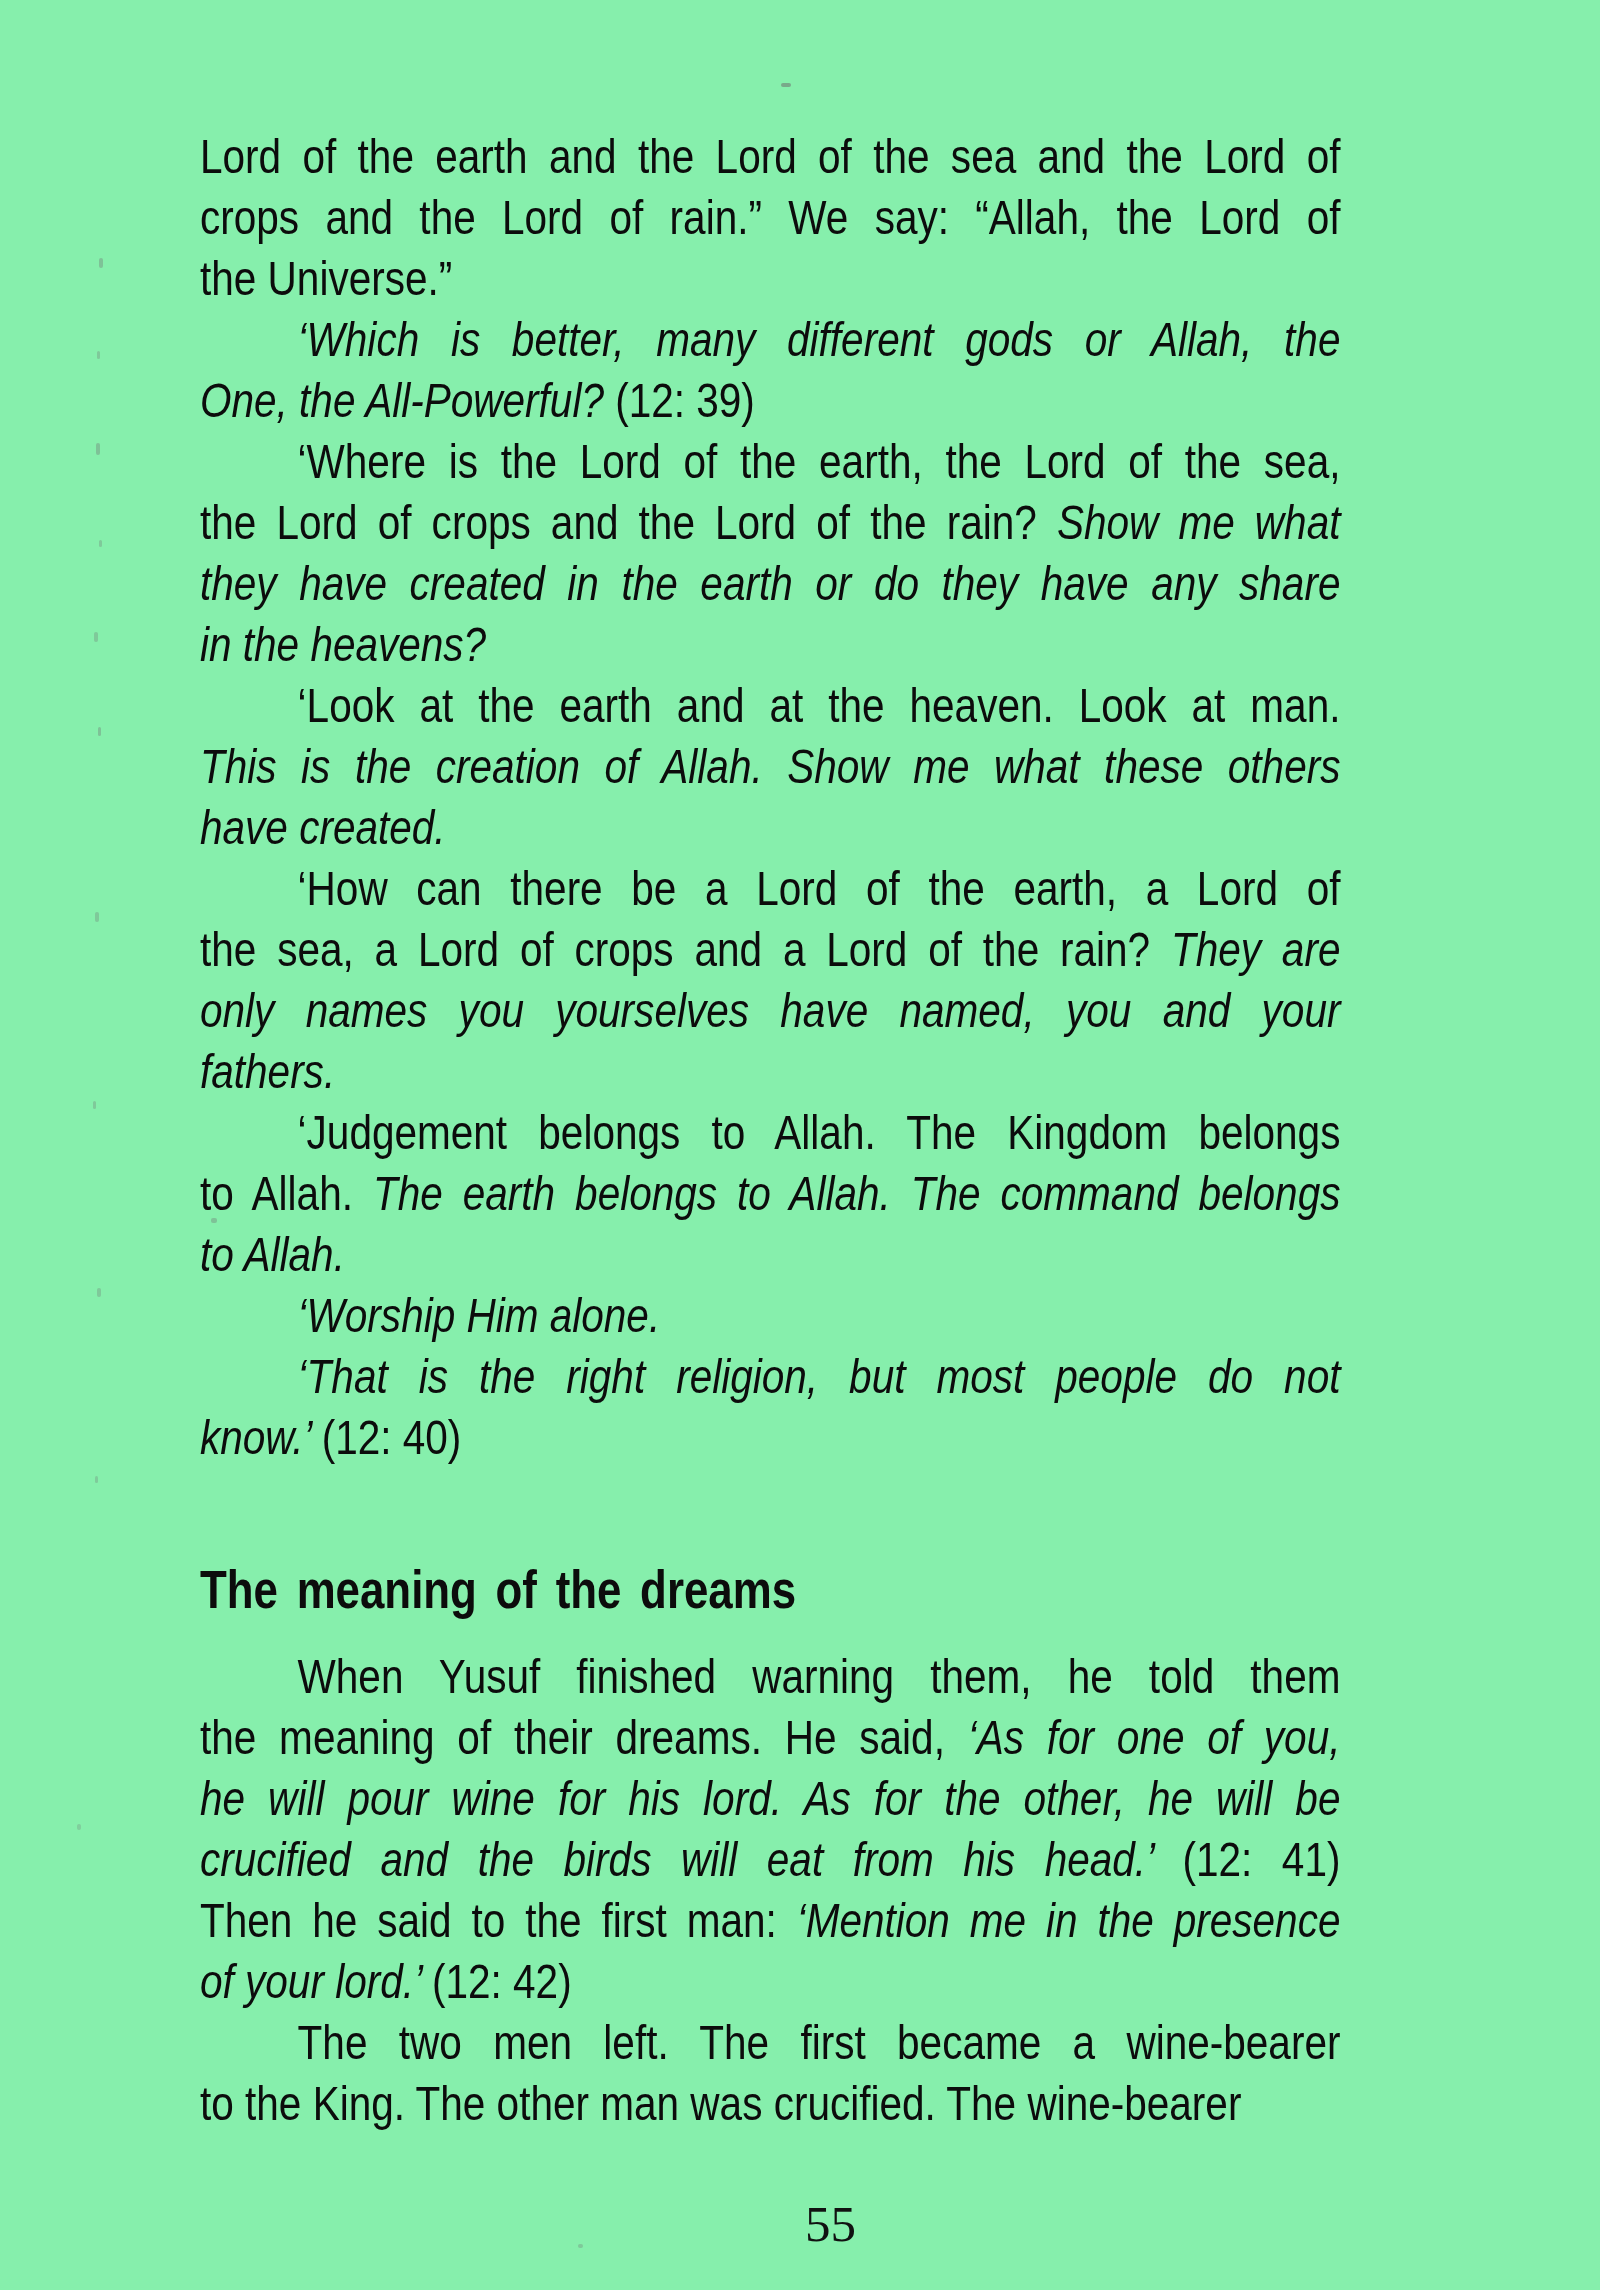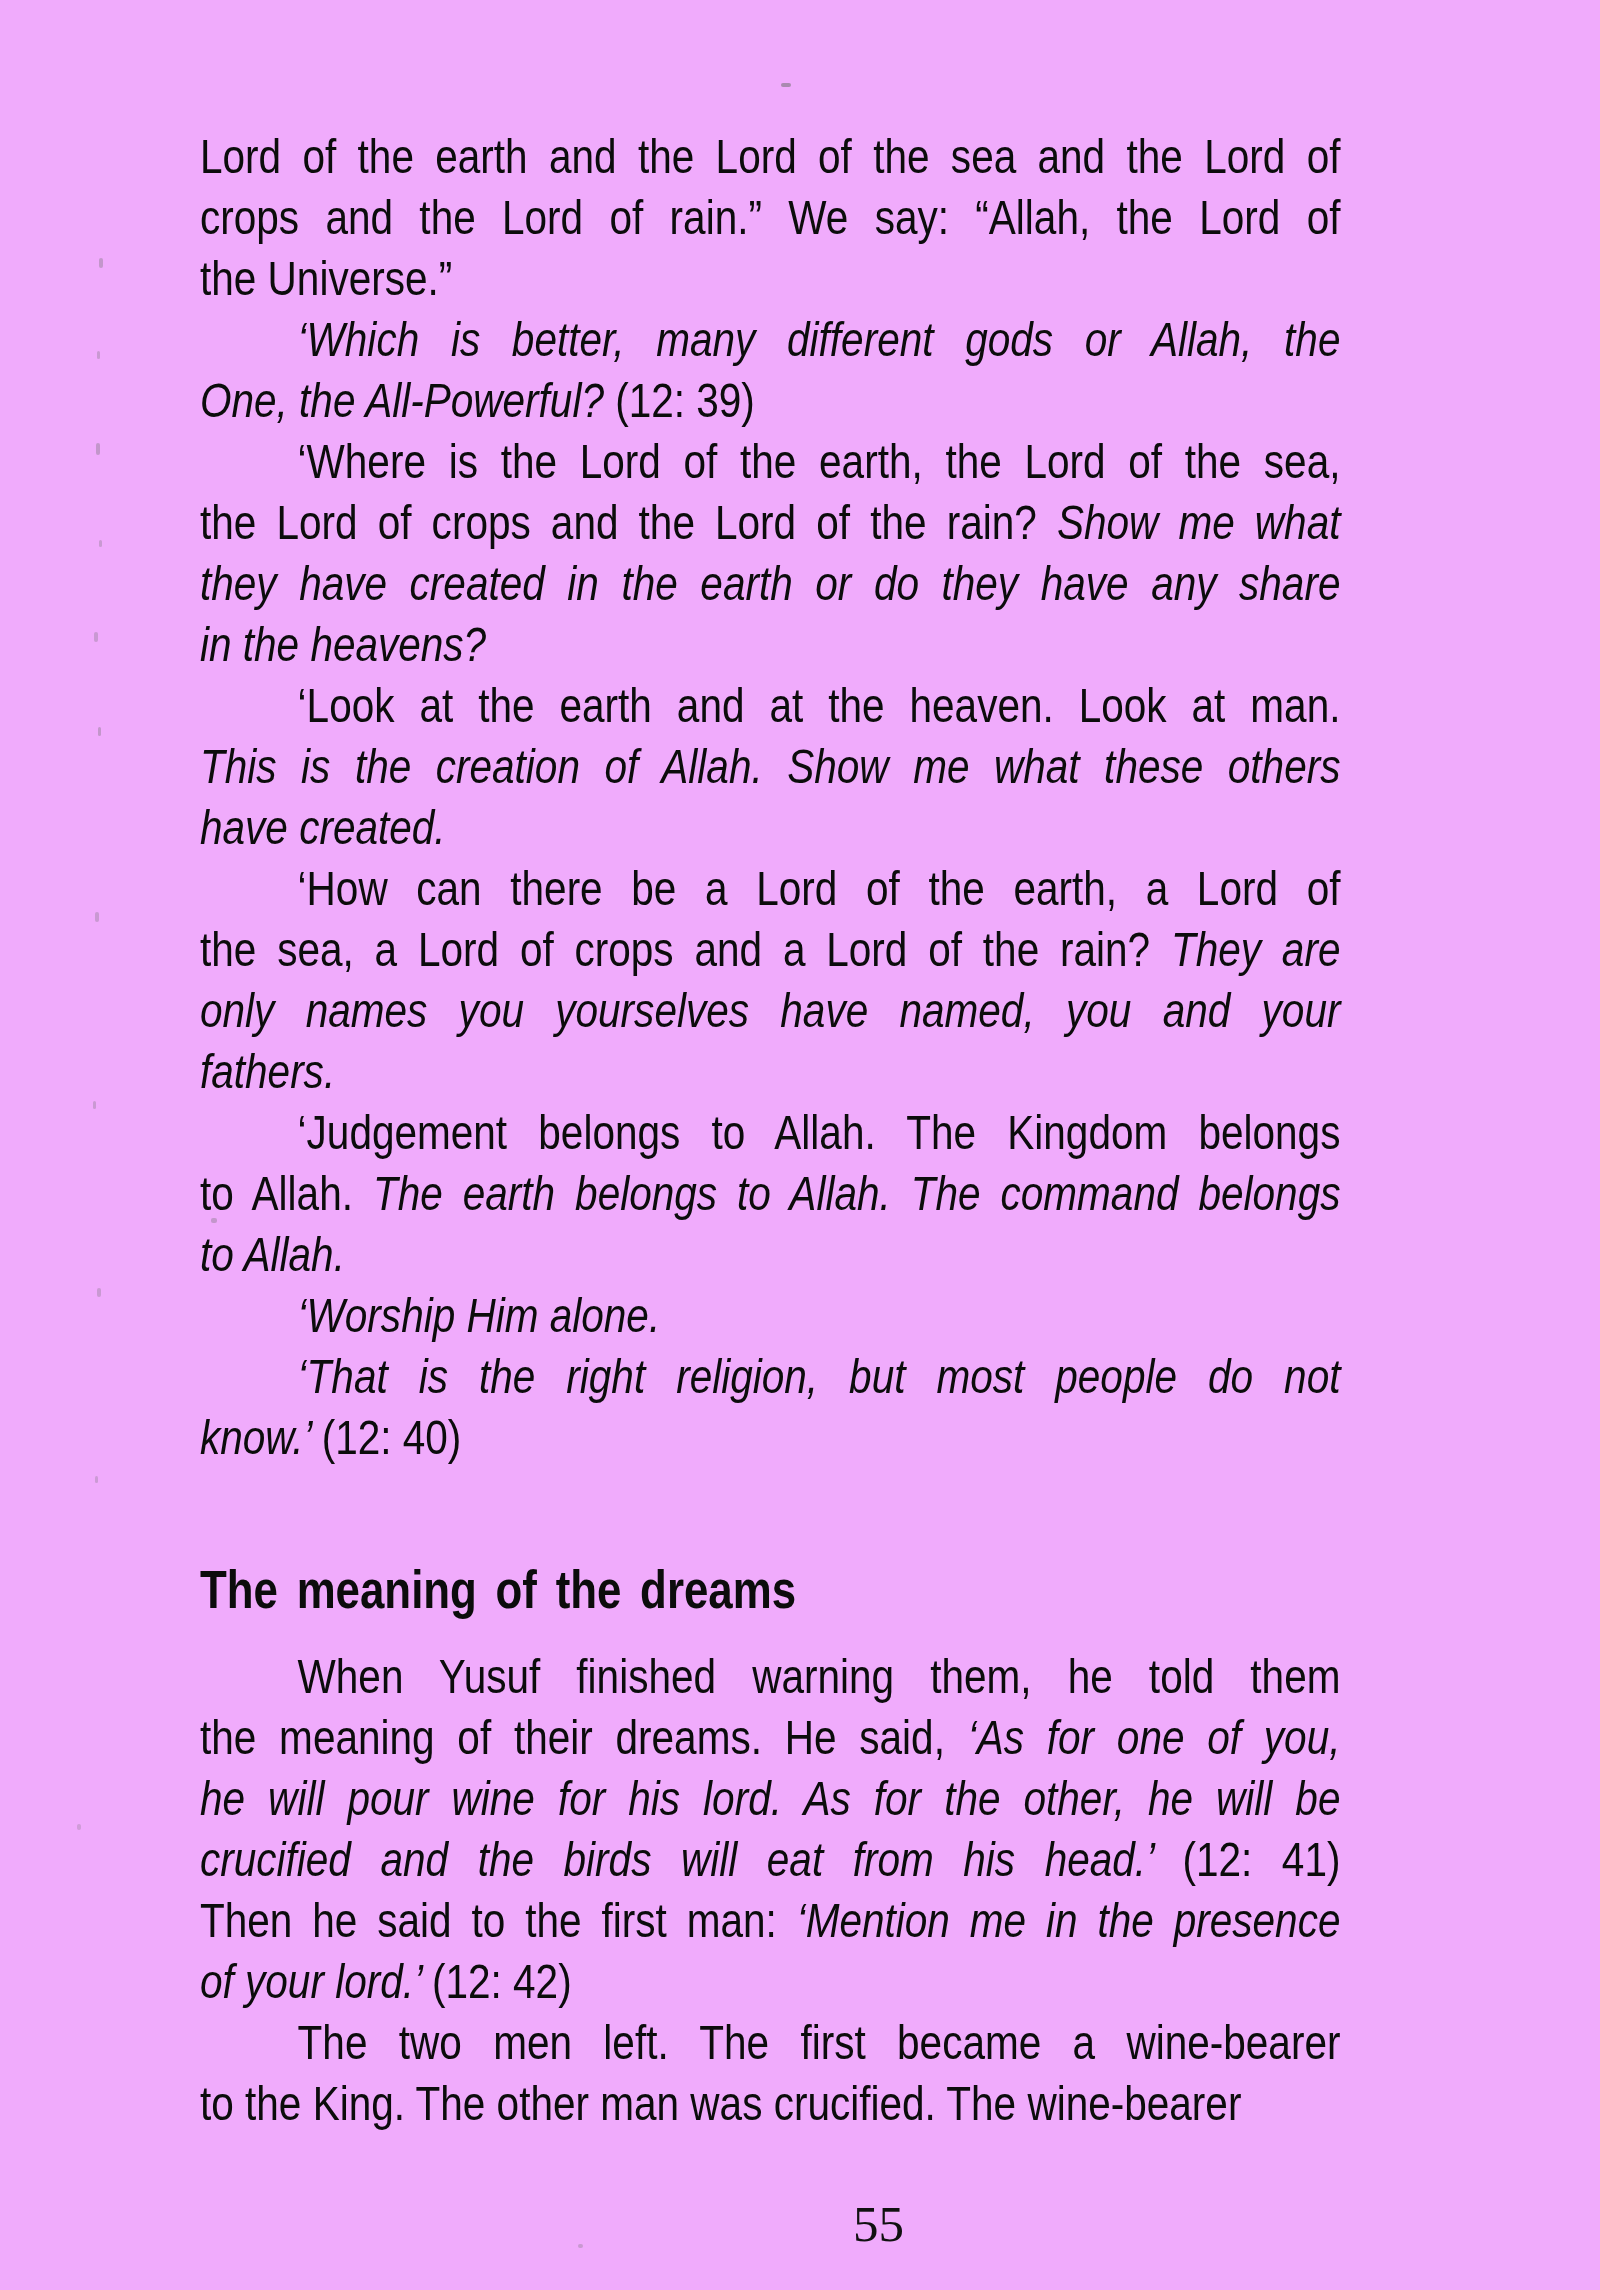--- a/index.html
+++ b/index.html
@@ -1,17 +1,17 @@
 <!DOCTYPE html>
 <html><head>
 <meta charset="utf-8">
 <style>
   html,body{margin:0;padding:0;background:#e8e8e8;}
   .page{
-    position:relative;width:1601px;height:2290px;background:#f0abfc;
+    position:relative;width:1601px;height:2290px;background:#86efac;
     overflow:hidden;color:#0c0c0c;
     font-family:"Liberation Sans",sans-serif;
   }
   .text-block{position:absolute;left:200px;top:126px;width:1141px;}
   
   .text-inner{
     width:1379px;transform:scaleX(0.827);transform-origin:0 0;
     font-size:49px;line-height:61px;
   }
   .para{margin:0;}
@@ -19,21 +19,21 @@
   .line.pend{text-align-last:left;}
   .line.ind{text-indent:118px;}
   .it{font-style:italic;}
   .heading{
     font-weight:bold;font-size:53px;line-height:65px;
     margin:89px 0 23.6px 0;word-spacing:7.9px;
     text-align:left;text-align-last:left;
   }
   .pageno{
     position:absolute;left:805px;top:2199px;width:99px;
-    text-align:right;font-family:"Liberation Serif",serif;
+    text-align:left;font-family:"Liberation Serif",serif;
     font-size:51px;line-height:51px;color:#111;
   }
   .mark{position:absolute;background:#707070;border-radius:2px;}
 </style>
 </head>
 <body>
 
 <div class="page">
   <div class="text-block">
     <div class="text-inner">

